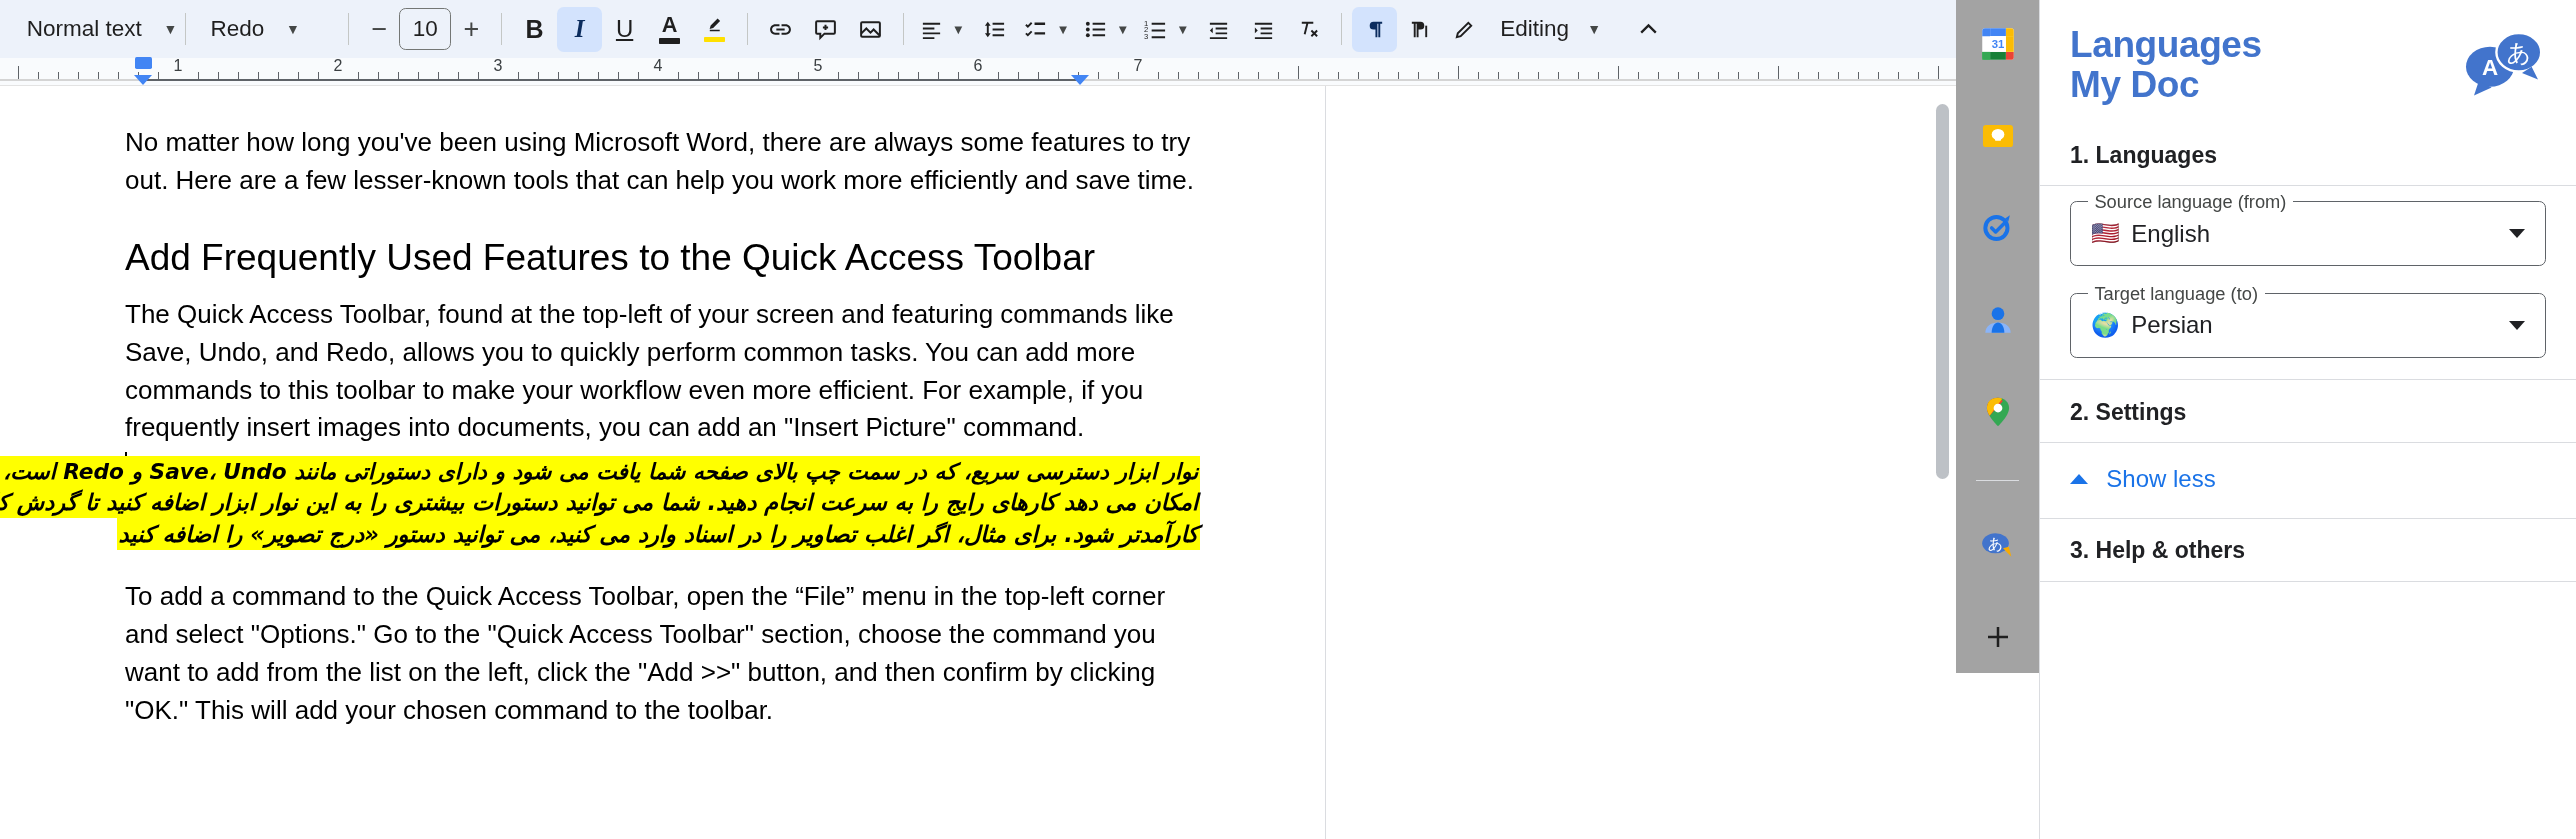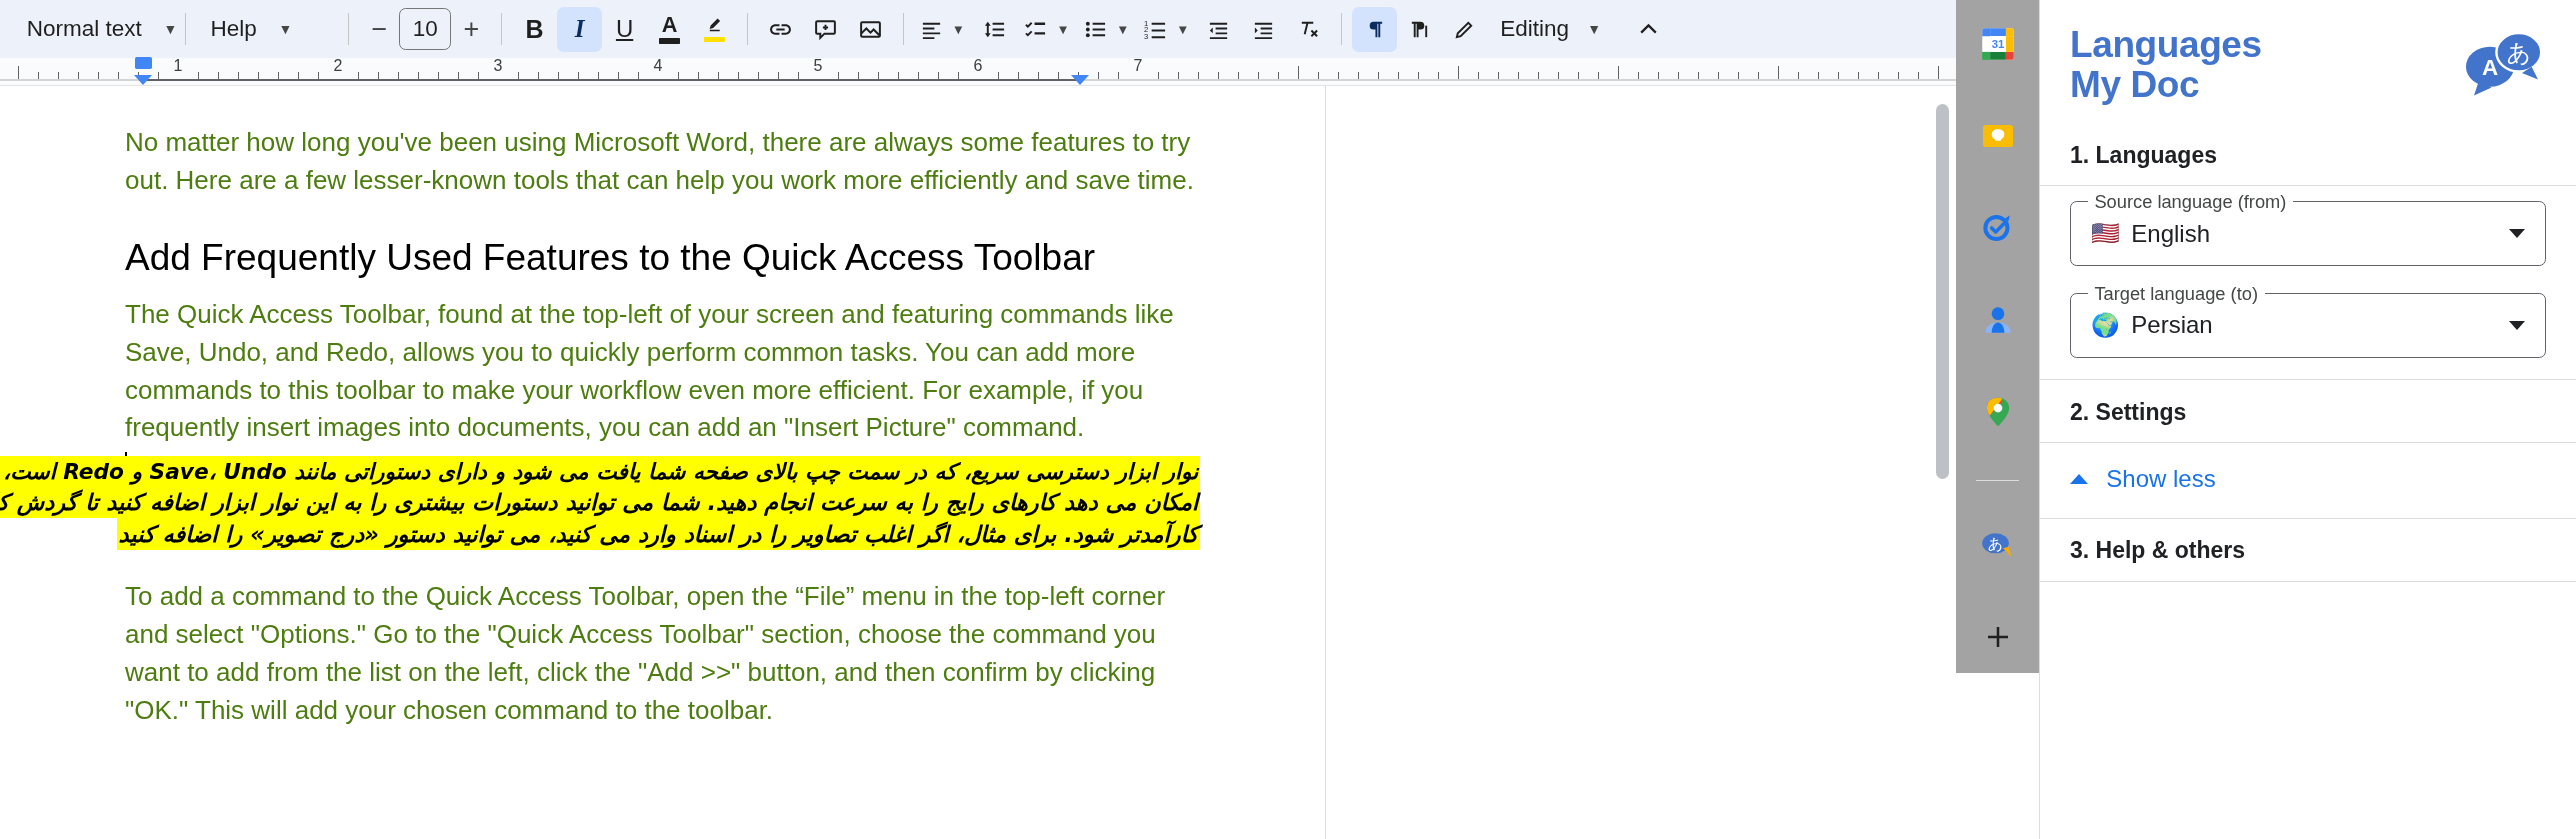--- a/index.html
+++ b/index.html
@@ -85,21 +85,21 @@
     border-left: 9.2px solid transparent; border-right: 9.2px solid transparent;
     border-top: 10.8px solid #4285f4; }
 
   
   .page-area { position: relative; height: 753px; background: #ffffff; overflow: hidden; }
   .page { position: absolute; top:0; left: 0; width: 1326px; height: 753px; background: #fff;
     border-right: 0.8px solid #dadce0; }
   .doc-body { padding: 38px 125px 0 125px; }
   .p {
     font-family: "Liberation Sans", sans-serif;
-    font-size: 26px; line-height: 1.46; color: #4d7c0f; margin-bottom: 0;
+    font-size: 26px; line-height: 1.46; color: #000000; margin-bottom: 0;
   }
   .h2 {
     font-size: 37px; font-weight: 400; color: #000; margin: 37px 0 16.7px 0;
     font-family: "Liberation Sans", sans-serif;
   }
   .gap { height: 28px; }
   .caret-bar { display:inline-block; width:1.7px; height:25px; background:#000; vertical-align:-4.2px;}
   .fa-block { margin-top: 1.7px; direction: rtl; }
   .fa-line {
     background: #ffff00; display: inline-block; color: #000;
@@ -181,21 +181,21 @@
 
     <div class="toolbar">
 
       <div class="tb-style tb-normal">
         <span>Normal text</span>
         <span class="caret">▼</span>
       </div>
       <div class="tb-sep"></div>
 
       <div class="tb-style tb-font">
-        <span>Help</span>
+        <span>Redo</span>
         <span class="caret">▼</span>
       </div>
       <div class="tb-sep"></div>
 
       <div class="plusminus">−</div>
       <div class="fontsize-box">10</div>
       <div class="plusminus">+</div>
       <div class="tb-sep"></div>
 
       <div class="tb-btn">

